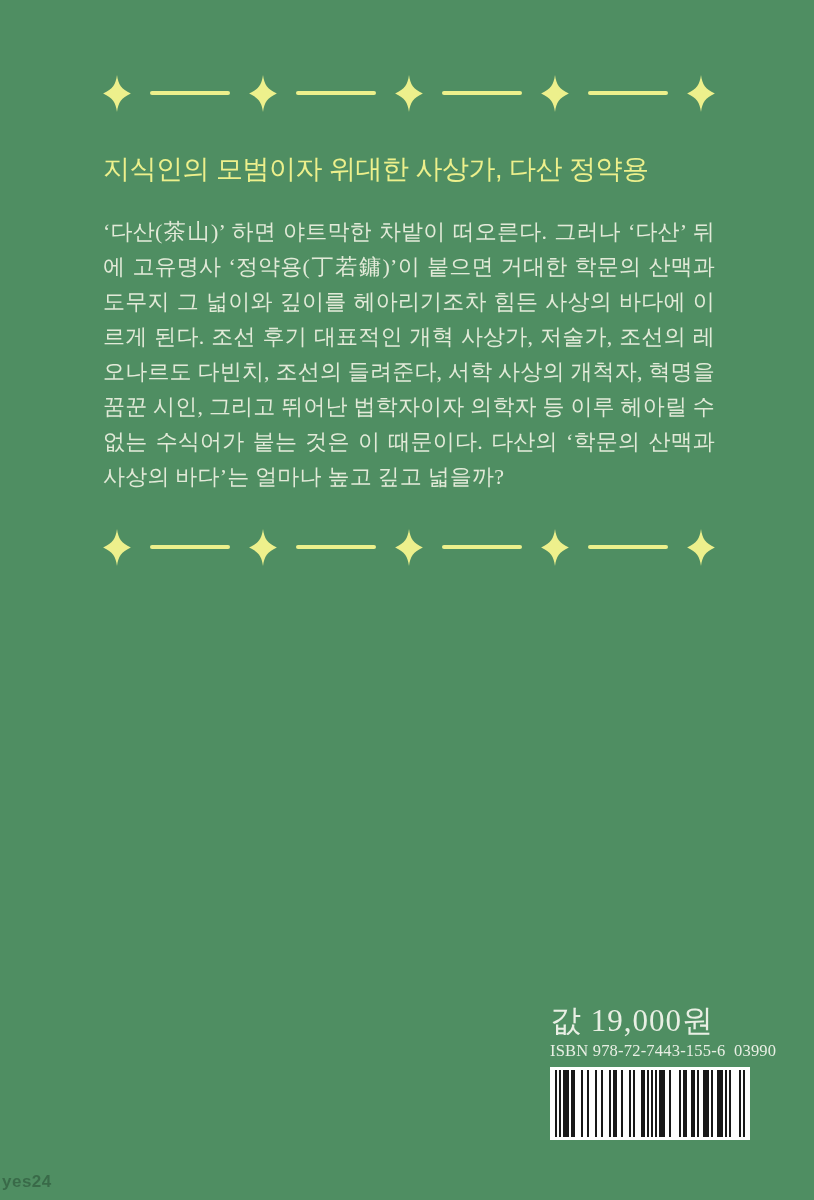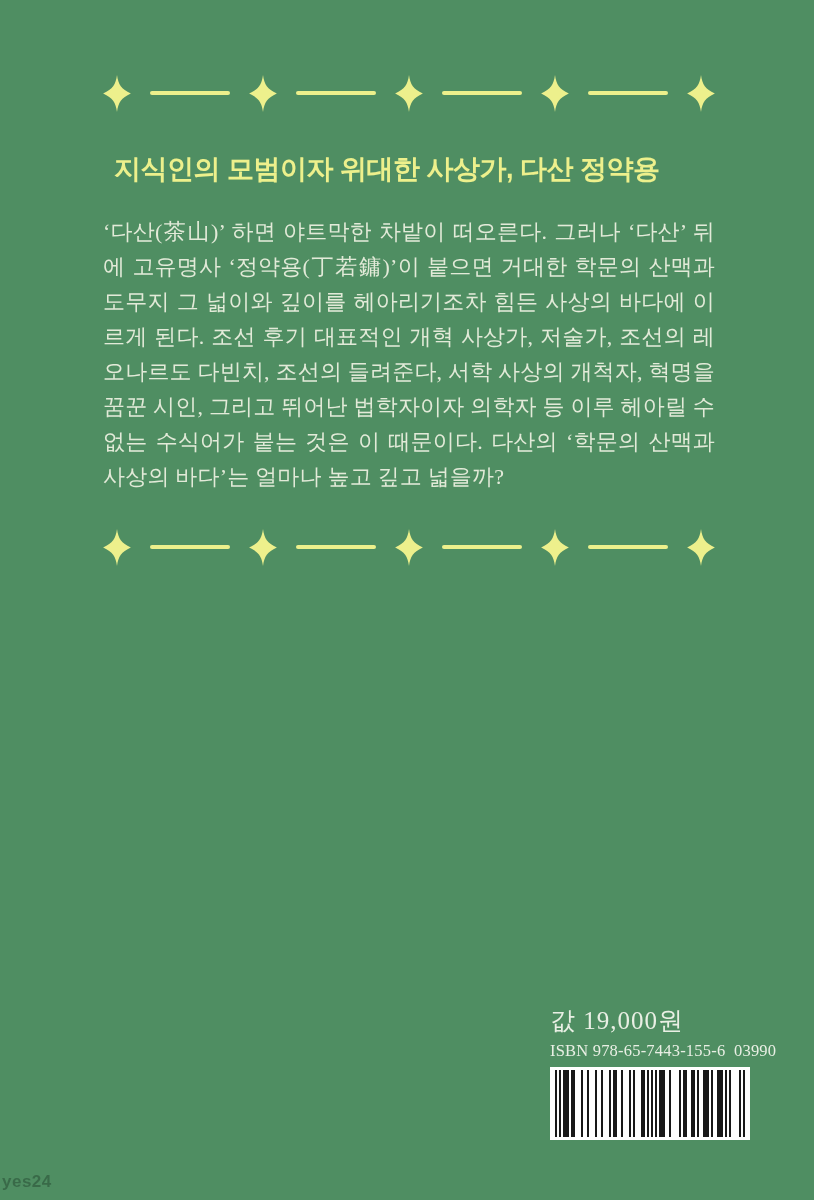--- a/index.html
+++ b/index.html
@@ -37,26 +37,25 @@
     flex: 1 1 auto;
     height: 4px;
     background: var(--accent);
     margin: 0 19px;
     border-radius: 2px;
   }
   
   .heading {
     margin-top: 39px;
     font-family: "Liberation Sans", "DejaVu Sans", sans-serif;
-    font-weight: 700;
+    font-weight: 400;
     font-size: 27px;
     letter-spacing: -0.5px;
     color: var(--accent);
     white-space: nowrap;
-    margin-left: 11px;
   }
   
   .para {
     color: var(--body-text);
     font-size: 22px;
     line-height: 35px;
     text-align: justify;
     word-break: break-all;
     letter-spacing: 0.2px;
   }
@@ -64,21 +63,21 @@
   .para.second { margin-top: 35px; }
   
   .footer-block {
     position: absolute;
     left: 550px;
     top: 1007px;
     width: 200px;
   }
   .price {
     color: var(--footer-text);
-    font-size: 25px;
+    font-size: 31px;
     letter-spacing: 1px;
     line-height: 27px;
   }
   .isbn {
     margin-top: 7px;
     color: var(--footer-text);
     font-size: 16.5px;
     letter-spacing: 0.2px;
     line-height: 19px;
     white-space: pre;
@@ -177,21 +176,21 @@
         <svg viewBox="0 0 27 36">
           <path fill="currentColor" d="M13.5 0 C14.8 9.5 17.6 13.6 27 18 C17.6 22.4 14.8 26.5 13.5 36 C12.2 26.5 9.4 22.4 0 18 C9.4 13.6 12.2 9.5 13.5 0 Z"></path>
         </svg>
       </span>
   </div>
 
 </div>
 
 <div class="footer-block">
   <div class="price">값  19,000원</div>
-  <div class="isbn">ISBN 978-65-7443-155-6  03990</div>
+  <div class="isbn">ISBN 978-72-7443-155-6  03990</div>
   <div class="barcode">
       <div class="bar"></div>
       <div class="gap"></div>
       <div class="bar"></div>
       <div class="gap"></div>
       <div class="bar"></div>
       <div class="bar"></div>
       <div class="bar"></div>
       <div class="gap"></div>
       <div class="bar"></div>

